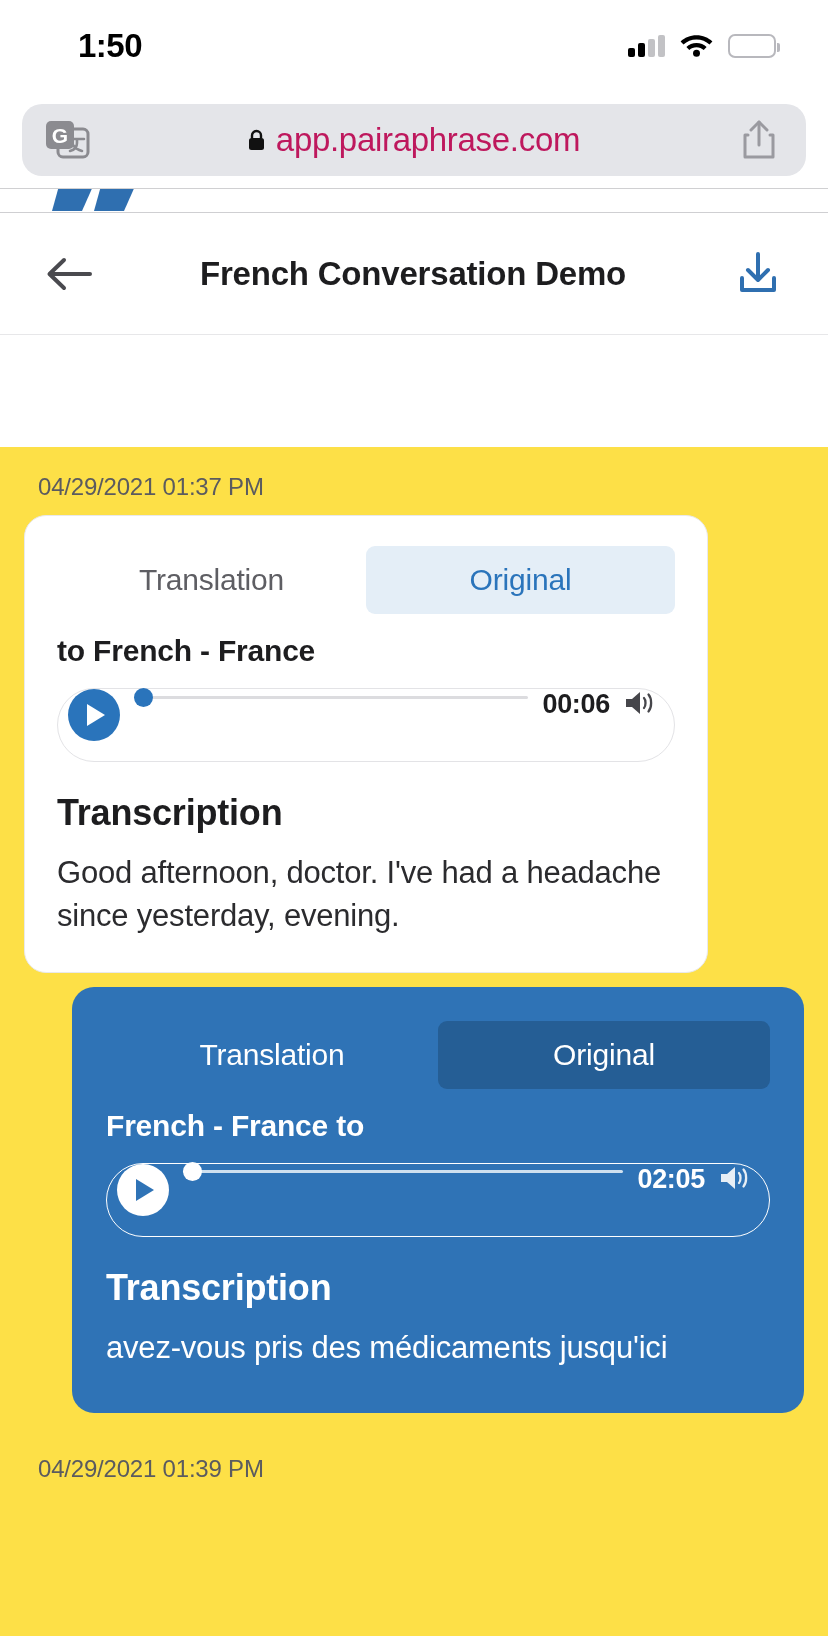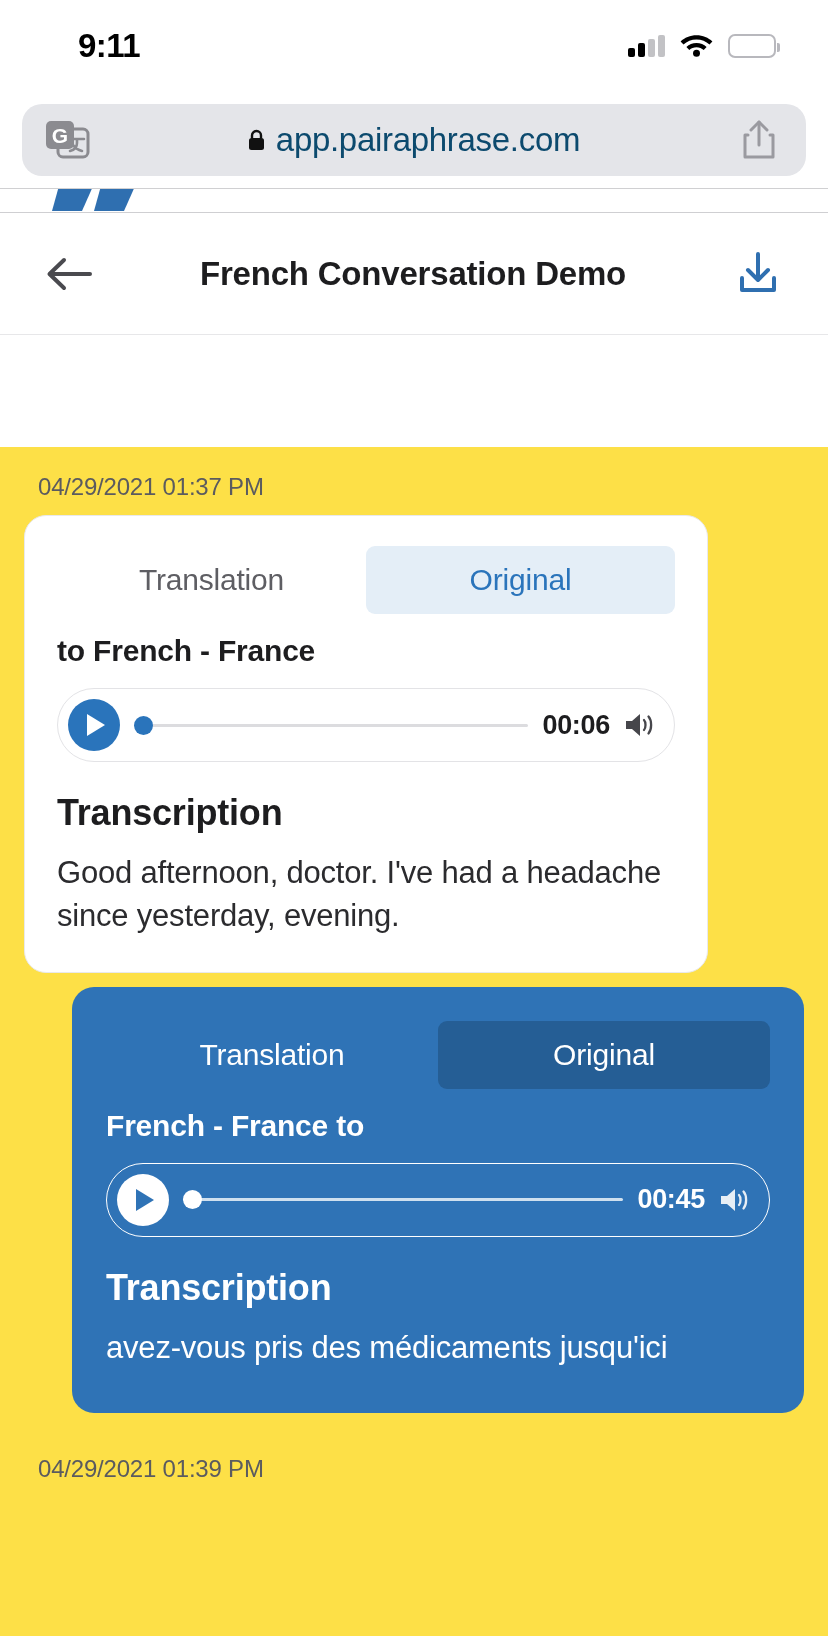--- a/index.html
+++ b/index.html
@@ -111,21 +111,21 @@
     height: 42px;
   }
   .url-center {
     display: flex;
     align-items: center;
     gap: 11px;
   }
   .lock-icon { width: 17px; height: 22px; }
   .url-text {
     font-size: 33px;
-    color: #0c4a6e;
+    color: #be185d;
     letter-spacing: -0.3px;
   }
   .share-icon {
     position: absolute;
     right: 30px;
     top: 50%;
     transform: translateY(-50%);
     width: 34px;
     height: 42px;
   }
@@ -237,21 +237,20 @@
     margin: 18px 0 20px 0;
   }
   .incoming .lang-label { color: #1d1d1f; }
   .outgoing .lang-label { color: #ffffff; }
 
   
   .player {
     height: 74px;
     border-radius: 40px;
     display: flex;
-    align-items: center;
     padding: 0 18px 0 10px;
     gap: 14px;
   }
   .incoming .player { border: 1px solid #e3e3e6; }
   .outgoing .player { border: 1.5px solid #ffffff; }
 
   .play-btn {
     flex: 0 0 auto;
     width: 52px;
     height: 52px;
@@ -333,21 +332,21 @@
     padding-left: 14px;
     letter-spacing: -0.2px;
   }
 </style>
 </head>
 <body>
 
 <div class="device">
 
   <div class="status-bar">
-    <div class="status-time">9:11</div>
+    <div class="status-time">1:50</div>
     <div class="status-icons">
       <span class="signal-bars">
         <i></i>
           <i></i>
           <i></i>
           <i></i>
       </span>
       <span>
         <svg width="35" height="26" viewBox="0 0 35 26">
           <path d="M17.5 4.2C11.2 4.2 5.6 6.6 1.6 10.4l2.9 3.1C7.9 10.3 12.5 8.4 17.5 8.4s9.6 1.9 13 5.1l2.9-3.1c-4-3.8-9.6-6.2-15.9-6.2z" fill="#000"></path>
@@ -452,21 +451,21 @@
         </div>
         <div class="lang-label">French - France to</div>
         <div class="player">
           <span class="play-btn">
               <span class="play-tri"></span>
             </span>
           <span class="track">
             <span class="track-line"></span>
             <span class="track-handle"></span>
           </span>
-          <span class="duration">00:45</span>
+          <span class="duration">02:05</span>
           <span class="speaker-icon">
             <svg width="32" height="28" viewBox="0 0 32 28">
               <path d="M2 10h6l8-7v22l-8-7H2z" fill="#e7eef5"></path>
               <path d="M20 9c2 2 2 8 0 10M24.5 5.5c3.5 4 3.5 13 0 17" fill="none" stroke="#e7eef5" stroke-width="2.3" stroke-linecap="round"></path>
             </svg>
           </span>
         </div>
         <div class="transcription-label">Transcription</div>
         <div class="transcription-text">avez-vous pris des médicaments jusqu'ici</div>
       </div>

